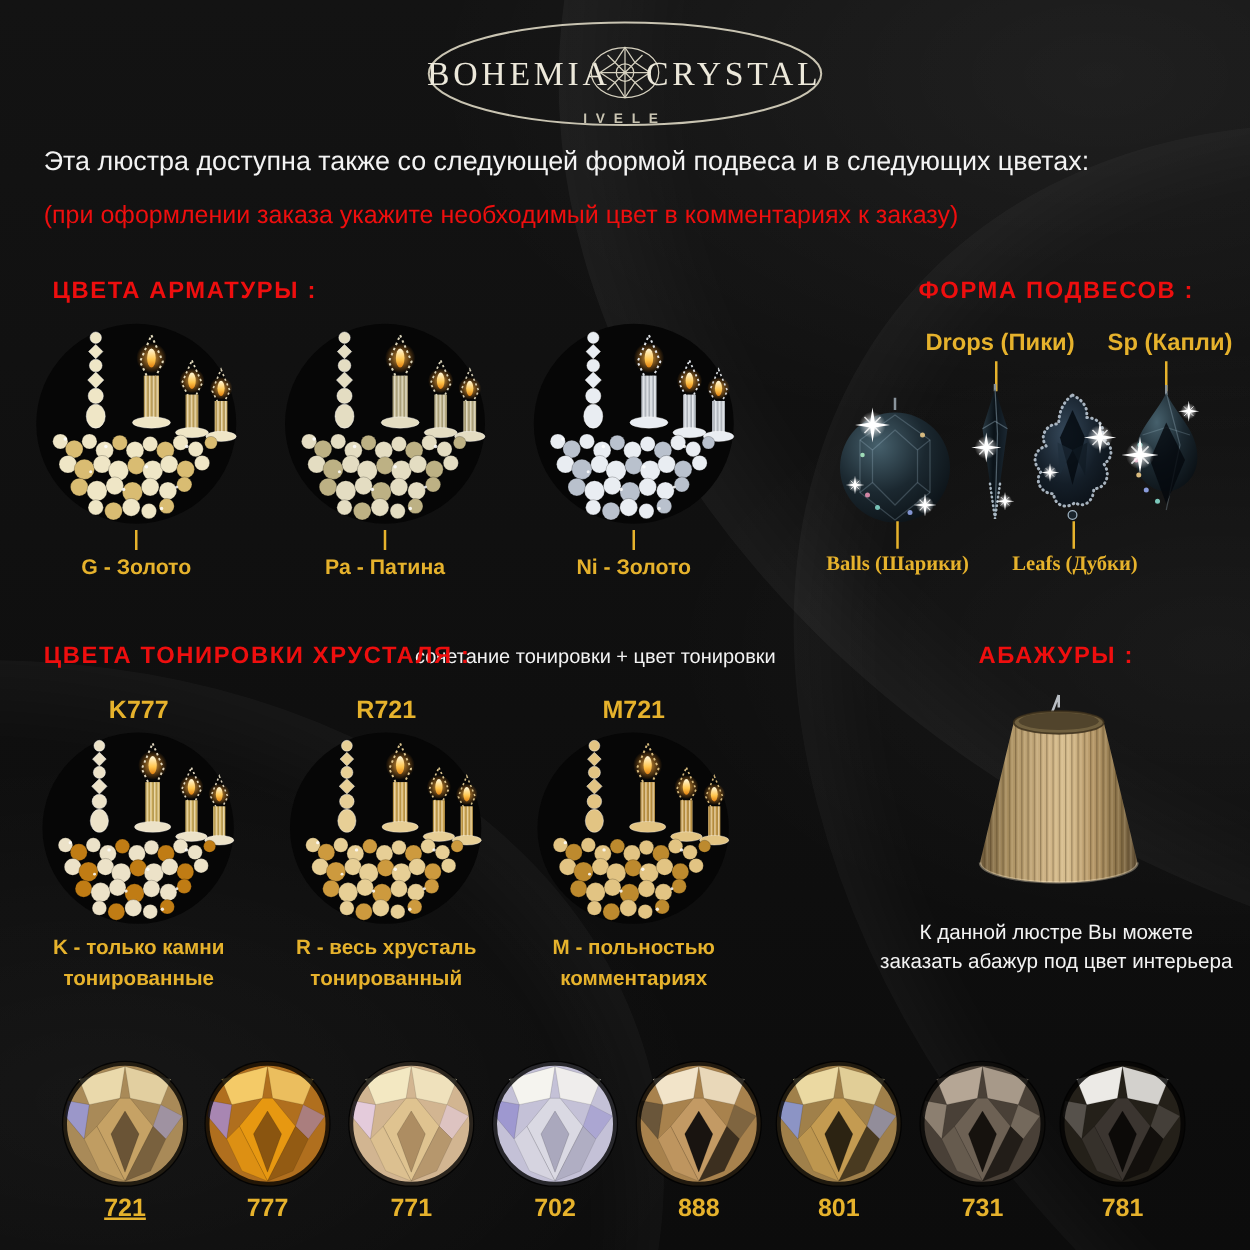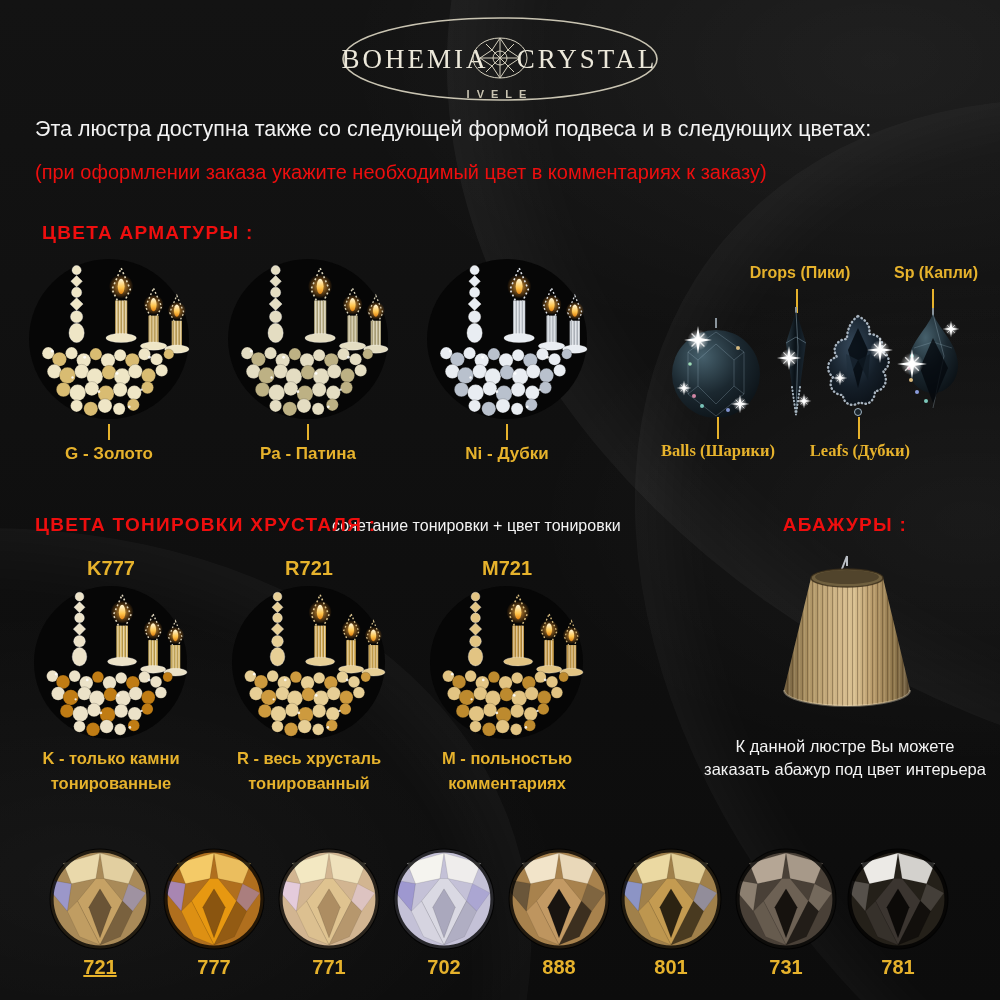--- a/index.html
+++ b/index.html
@@ -39,21 +39,21 @@
   .chand svg,.chand-t svg,.swatch svg{width:100%;height:100%;display:block;}
 
   .tick{width:2px;background:var(--gold);}
   .tick-a1{left:108px;top:424px;height:16px;} .tick-a2{left:307px;top:424px;height:16px;} .tick-a3{left:506px;top:424px;height:16px;}
   .tick-p1{left:796px;top:289px;height:24px;} .tick-p2{left:932px;top:289px;height:24px;}
   .tick-b1{left:717px;top:417px;height:22px;} .tick-b2{left:858px;top:417px;height:22px;}
 
   .gold{color:var(--gold);font-weight:bold;text-align:center;}
   .lab-arm{width:160px;font-size:17px;top:444px;}
   .lab-a1{left:29px;} .lab-a2{left:228px;} .lab-a3{left:427px;}
-  .lab-pend-top{width:140px;font-size:16px;top:264px;}
+  .lab-pend-top{width:140px;font-size:19px;top:264px;}
   .lab-pt1{left:730px;} .lab-pt2{left:866px;}
   .lab-pend-bot{width:160px;font-size:16.5px;top:441px;font-family:Liberation Serif, serif;}
   .lab-pb1{left:638px;} .lab-pb2{left:780px;}
   .code{width:160px;font-size:20px;top:557px;}
   .code1{left:31px;} .code2{left:229px;} .code3{left:427px;}
   .cap{width:210px;font-size:16.5px;}
   .cap-l1{top:749px;} .cap-l2{top:774px;}
   .cap-c1{left:6px;} .cap-c2{left:204px;} .cap-c3{left:402px;}
 
   .shape{position:absolute;}
@@ -266,22 +266,23 @@
         <use href="#chandelier"></use>
       </svg>
     </div>
 
   <div class="abs tick tick-a1"></div>
   <div class="abs tick tick-a2"></div>
   <div class="abs tick tick-a3"></div>
 
   <div class="abs gold lab-arm lab-a1">G - Золото</div>
   <div class="abs gold lab-arm lab-a2">Pa - Патина</div>
-  <div class="abs gold lab-arm lab-a3">Ni - Дубки</div>
-
+  <div class="abs gold lab-arm lab-a3">Ni - Золото</div>
+
+  <div class="abs sec-title pendants-title">ФОРМА ПОДВЕСОВ :</div>
   <div class="abs gold lab-pend-top lab-pt1">Drops (Пики)</div>
   <div class="abs gold lab-pend-top lab-pt2">Sp (Капли)</div>
   <div class="abs tick tick-p1"></div>
   <div class="abs tick tick-p2"></div>
 
   <svg class="shape sh-ball" width="96" height="104" viewBox="0 0 96 104">
     <line x1="48" y1="0" x2="48" y2="10" stroke="#8a949c" stroke-width="2"></line>
     <circle cx="48" cy="56" r="44" fill="url(#gCrys)"></circle>
     <g fill="none" stroke="rgba(190,220,235,0.22)" stroke-width="1">
       <polygon points="48,14 76,34 76,76 48,98 20,76 20,34"></polygon>

